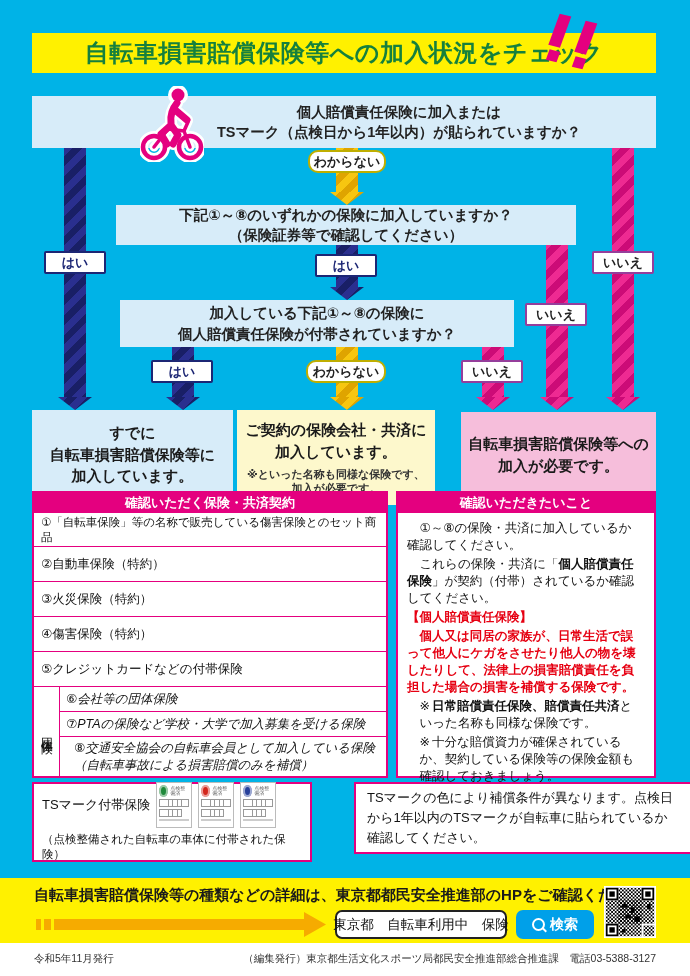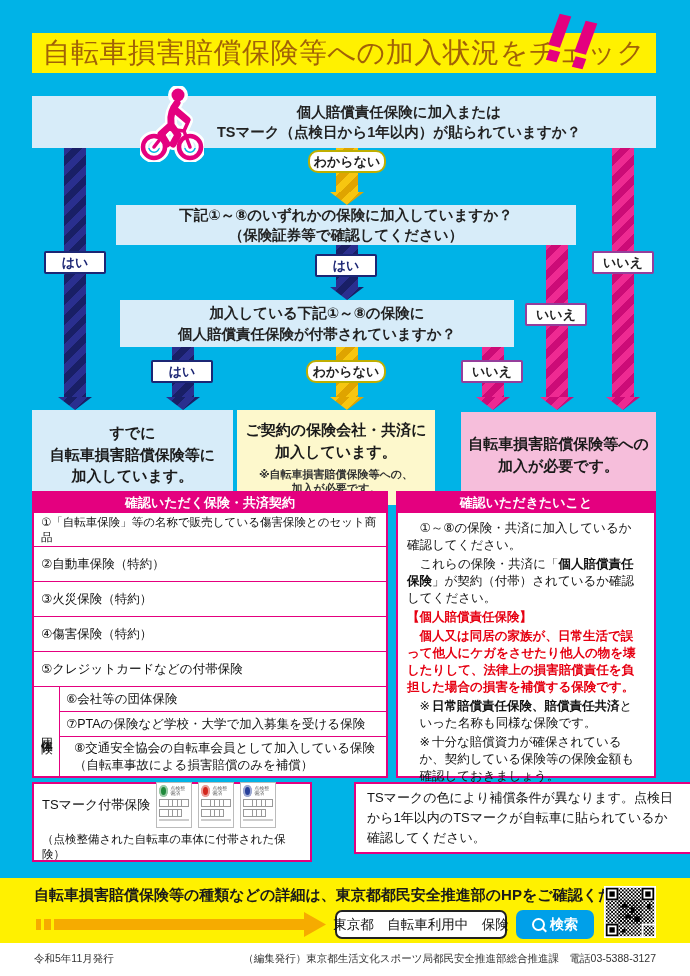--- a/index.html
+++ b/index.html
@@ -3,21 +3,21 @@
 <meta charset="utf-8">
 <style>
   html,body{margin:0;padding:0;}
   body{font-family:"Liberation Sans","DejaVu Sans",sans-serif;}
   .page{position:relative;width:690px;height:976px;background:#00b3e7;overflow:hidden;}
   .abs{position:absolute;}
 
   
   .title-bar{left:32px;top:33px;width:624px;height:40px;background:#fff100;
     display:flex;align-items:center;justify-content:center;z-index:2;}
-  .title-bar span{font-size:28px;font-weight:normal;color:#a16207;letter-spacing:.5px;}
+  .title-bar span{font-size:24px;font-weight:bold;color:#15803d;letter-spacing:.5px;}
   .bang{left:552px;top:14px;width:60px;height:58px;z-index:3;}
   .excl{position:absolute;transform:rotate(14deg);}
   .excl .bar{display:block;width:12px;height:33px;background:#e4007f;transform:skewX(-6deg);}
   .excl .dot{display:block;width:11px;height:11px;background:#e4007f;margin-top:4px;transform:skewX(-6deg);}
   .excl.e2{left:26px;top:7px;}
 
   
   .qbox{background:#d7ecf9;display:flex;flex-direction:column;align-items:center;justify-content:center;
     z-index:2;gap:2px;}
   .qbox div{font-size:14.5px;font-weight:bold;color:#222;line-height:1.25;}
@@ -56,21 +56,21 @@
   .left-panel{left:32px;top:491px;width:356px;height:287px;display:flex;flex-direction:column;}
   .prow{border-top:1px solid #e4007f;display:flex;align-items:center;padding:0 7px;
     font-size:12.5px;color:#111;}
   .prow:nth-child(2){border-top:none;}
   .prow.h1{height:33px;font-size:11.5px;}
   .prow.std{height:34px;}
   .group{border-top:1px solid #e4007f;display:flex;flex:1;}
   .group-side{width:25px;border-right:1px solid #e4007f;display:flex;align-items:center;justify-content:center;}
   .vtext{writing-mode:vertical-rl;font-size:12px;color:#111;letter-spacing:2px;}
   .group-rows{flex:1;display:flex;flex-direction:column;}
-  .grow{display:flex;flex-direction:column;justify-content:center;padding:0 6px;font-size:12.5px;color:#111;}
+  .grow{display:flex;flex-direction:column;justify-content:center;padding:0 6px;font-size:12.5px;color:#111;font-style:italic;}
   .grow + .grow{border-top:1px solid #e4007f;}
   .g6{height:24px;}.g7{height:24px;}.g8{flex:1;}
   .g8 div{line-height:1.3;margin-left:8px;}
 
   .right-panel{left:396px;top:491px;width:260px;height:287px;}
   .rp-body{padding:7px 11px 0 9px;font-size:12.5px;color:#111;line-height:1.36;}
   .rp-body p{margin:0 0 2px 0;text-indent:1em;}
   .rp-body p.noindent{text-indent:0;}
   .red{color:#e60012;}
   .hang{text-indent:0;padding-left:1em;position:relative;}
@@ -211,21 +211,21 @@
   <div class="lbl lbl-no" style="left:461px;top:360px;width:62px;">いいえ</div>
 
   <div class="abs rbox r-yes">
     <div>すでに</div>
     <div>自転車損害賠償保険等に</div>
     <div>加入しています。</div>
   </div>
   <div class="abs rbox r-check">
     <div>ご契約の保険会社・共済に</div>
     <div>加入しています。</div>
-    <div class="small" style="margin-top:4px;">※自転車損害賠償保険等への、</div>
+    <div class="small" style="margin-top:4px;">※といった名称も同様な保険です、</div>
     <div class="small">加入が必要です。</div>
   </div>
   <div class="abs rbox r-no">
     <div>自転車損害賠償保険等への</div>
     <div>加入が必要です。</div>
   </div>
 
   <div class="abs panel left-panel">
     <div class="panel-header">確認いただく保険・共済契約</div>
     <div class="prow h1">①「自転車保険」等の名称で販売している傷害保険とのセット商品</div>

